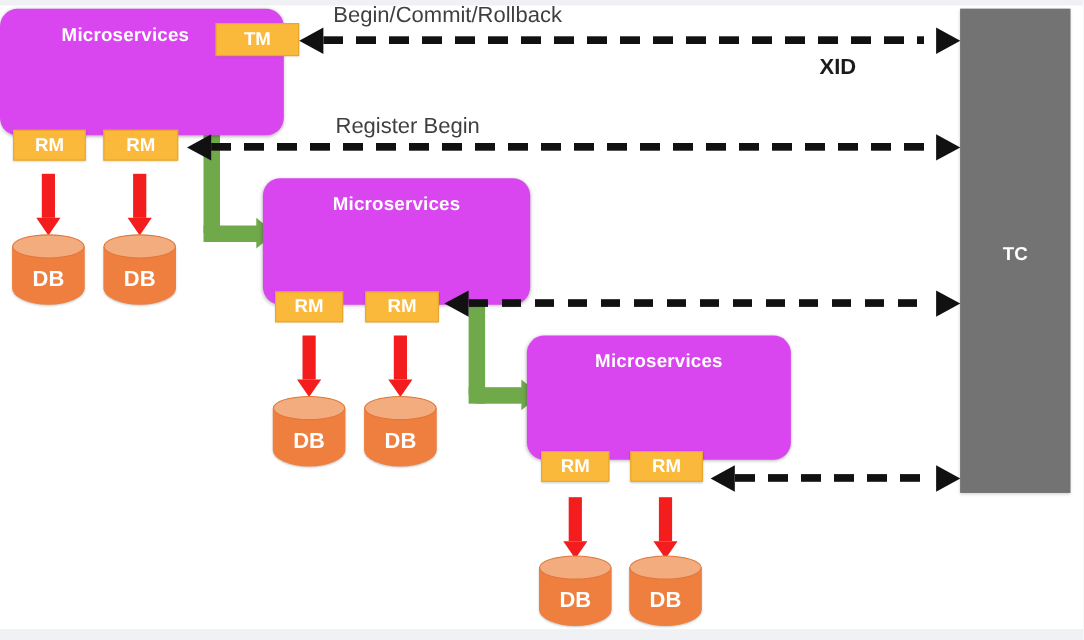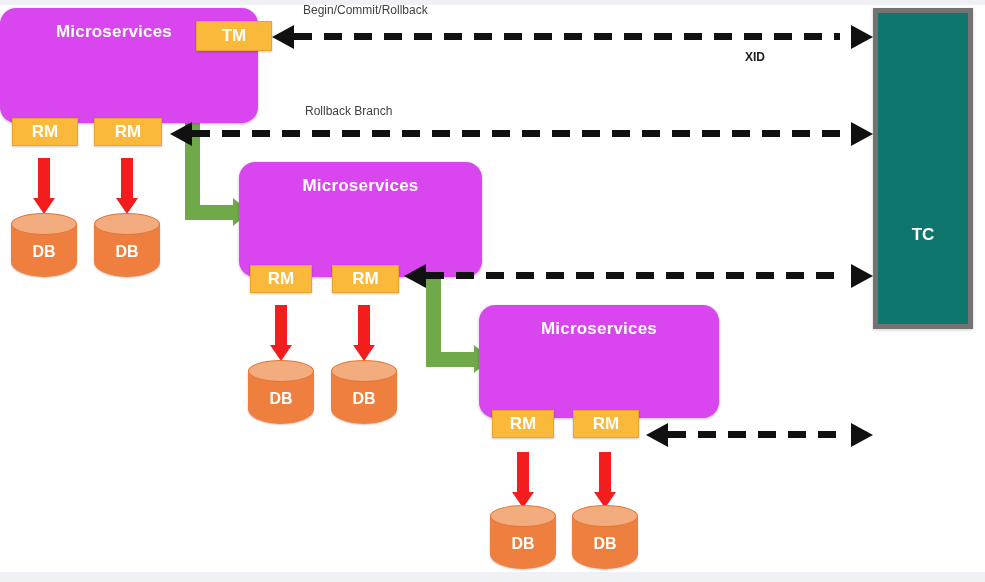--- a/index.html
+++ b/index.html
@@ -61,23 +61,23 @@
     justify-content: center;
     box-shadow: 0 1px 2px rgba(0,0,0,.22);
     z-index: 7;
     box-sizing: border-box;
   }
 
   
   #tc-bar {
     position: absolute;
     left: 873px; top: 8px;
-    width: 100px; height: 321px;
-    background: #0f766e;
-    border: 5px solid #737373;
+    width: 100px; height: 440px;
+    background: #737373;
+    border: 1px solid #737373;
     box-shadow: 0 1px 3px rgba(0,0,0,.2);
     z-index: 6;
     box-sizing: border-box;
   }
   #tc-label {
     position: absolute;
     left: 0; right: 0; top: 212px;
     text-align: center;
     color: #ffffff;
     font-weight: bold;
@@ -106,21 +106,21 @@
     border: 1px solid #e2763a;
     border-radius: 50%;
     box-sizing: border-box;
   }
   .db .dbtext {
     position: absolute;
     left: 0; right: 0; top: 30px;
     text-align: center;
     color: #ffffff;
     font-weight: bold;
-    font-size: 16px;
+    font-size: 20px;
     z-index: 2;
   }
 
   
   .red-arrow {
     position: absolute;
     width: 22px;
     z-index: 5;
   }
   .red-arrow .shaft {
@@ -188,21 +188,21 @@
     border-top: 12px solid transparent;
     border-bottom: 12px solid transparent;
     border-right: 22px solid #111111;
     z-index: 9;
   }
 
   
   .flow-label {
     position: absolute;
     color: #3f3f3f;
-    font-size: 12px;
+    font-size: 20px;
     white-space: nowrap;
     z-index: 8;
   }
   .flow-label.bold {
     color: #1b1b1b;
     font-weight: bold;
   }
 </style>
 </head>
 <body>
@@ -314,21 +314,21 @@
 
   <div class="arrow-head-left" style="left:272px; top:25px;"></div>
   <div class="dash-line" style="left:294px; top:33px; width:546px;"></div>
   <div class="arrow-head-right" style="left:851px; top:25px;"></div>
   <div class="flow-label" style="left:303px; top:3px;">Begin/Commit/Rollback</div>
   <div class="flow-label bold" style="left:745px; top:50px;">XID</div>
 
   <div class="arrow-head-left" style="left:170px; top:122px;"></div>
   <div class="dash-line" style="left:192px; top:130px; width:650px;"></div>
   <div class="arrow-head-right" style="left:851px; top:122px;"></div>
-  <div class="flow-label" style="left:305px; top:104px;">Rollback Branch</div>
+  <div class="flow-label" style="left:305px; top:104px;">Register Begin</div>
 
   <div class="arrow-head-left" style="left:404px; top:264px;"></div>
   <div class="dash-line" style="left:426px; top:272px; width:416px;"></div>
   <div class="arrow-head-right" style="left:851px; top:264px;"></div>
 
   <div class="arrow-head-left" style="left:646px; top:423px;"></div>
   <div class="dash-line" style="left:668px; top:431px; width:174px;"></div>
   <div class="arrow-head-right" style="left:851px; top:423px;"></div>
 
   <div id="bottom-strip"></div>

